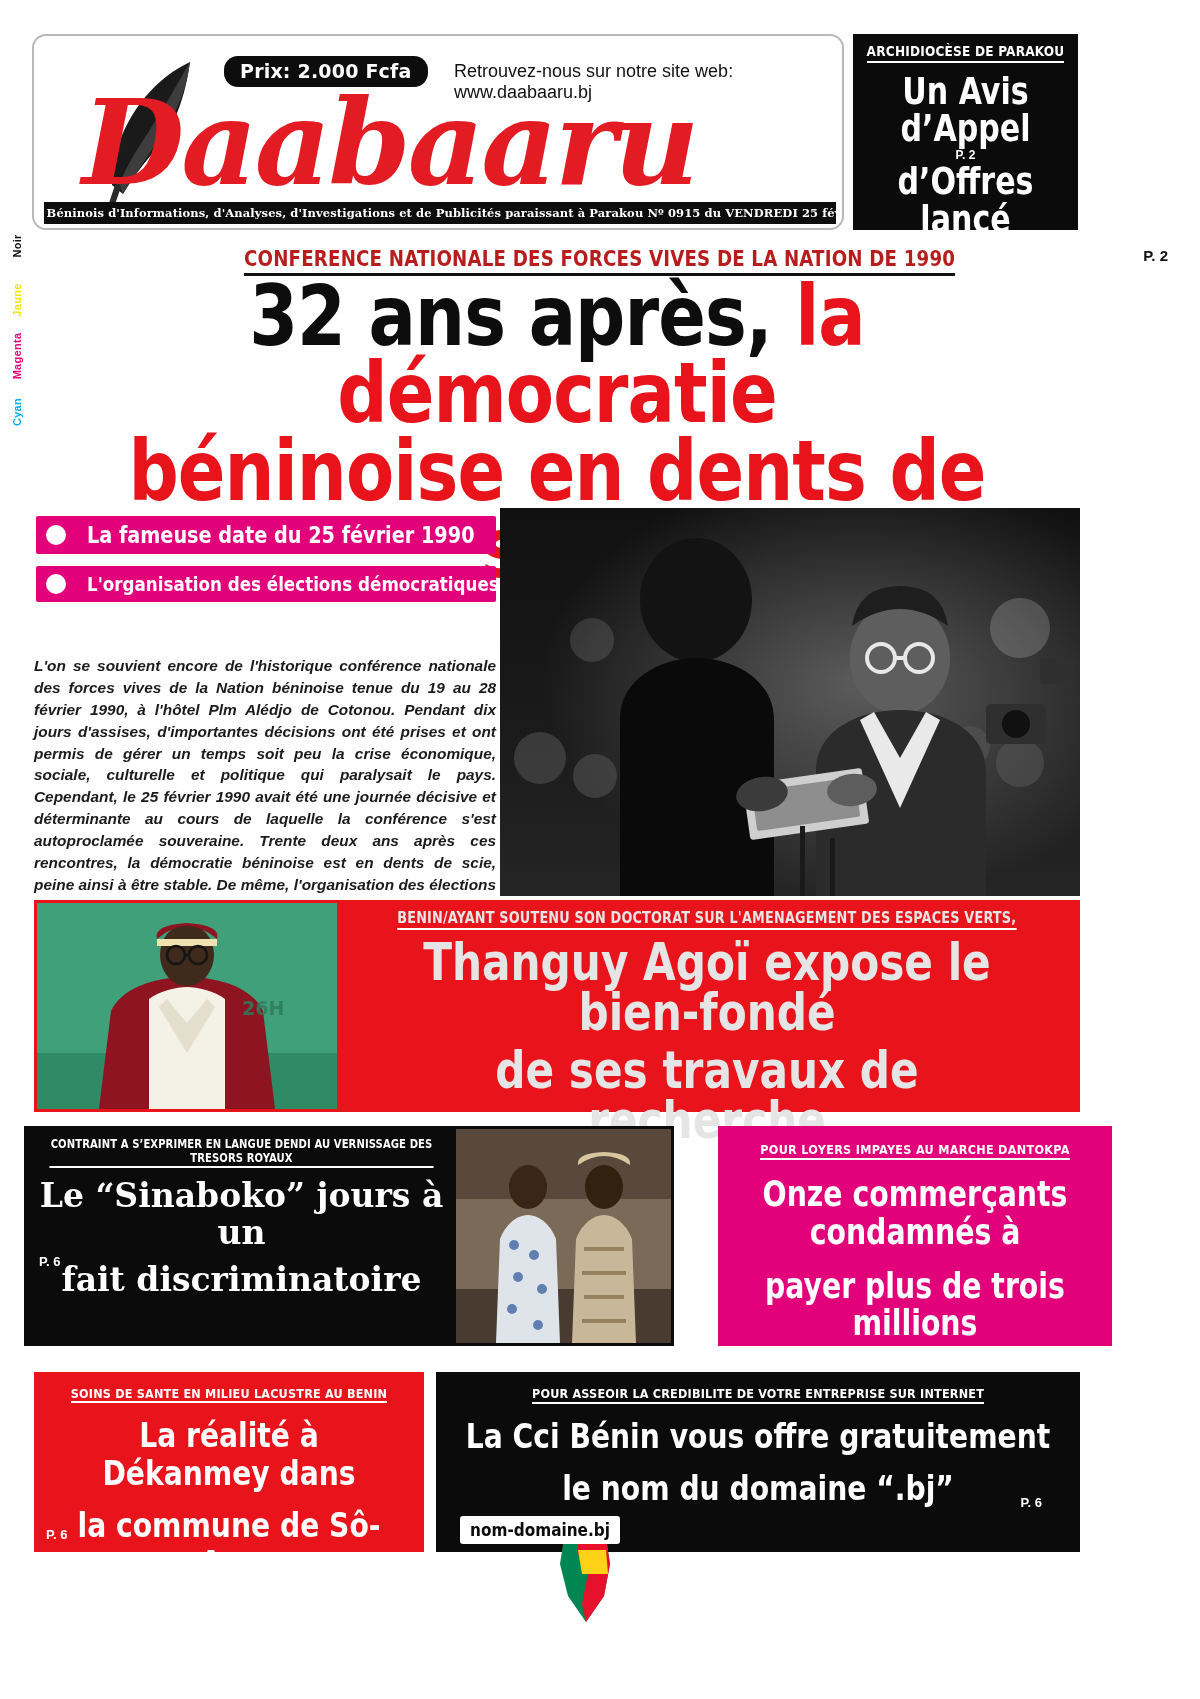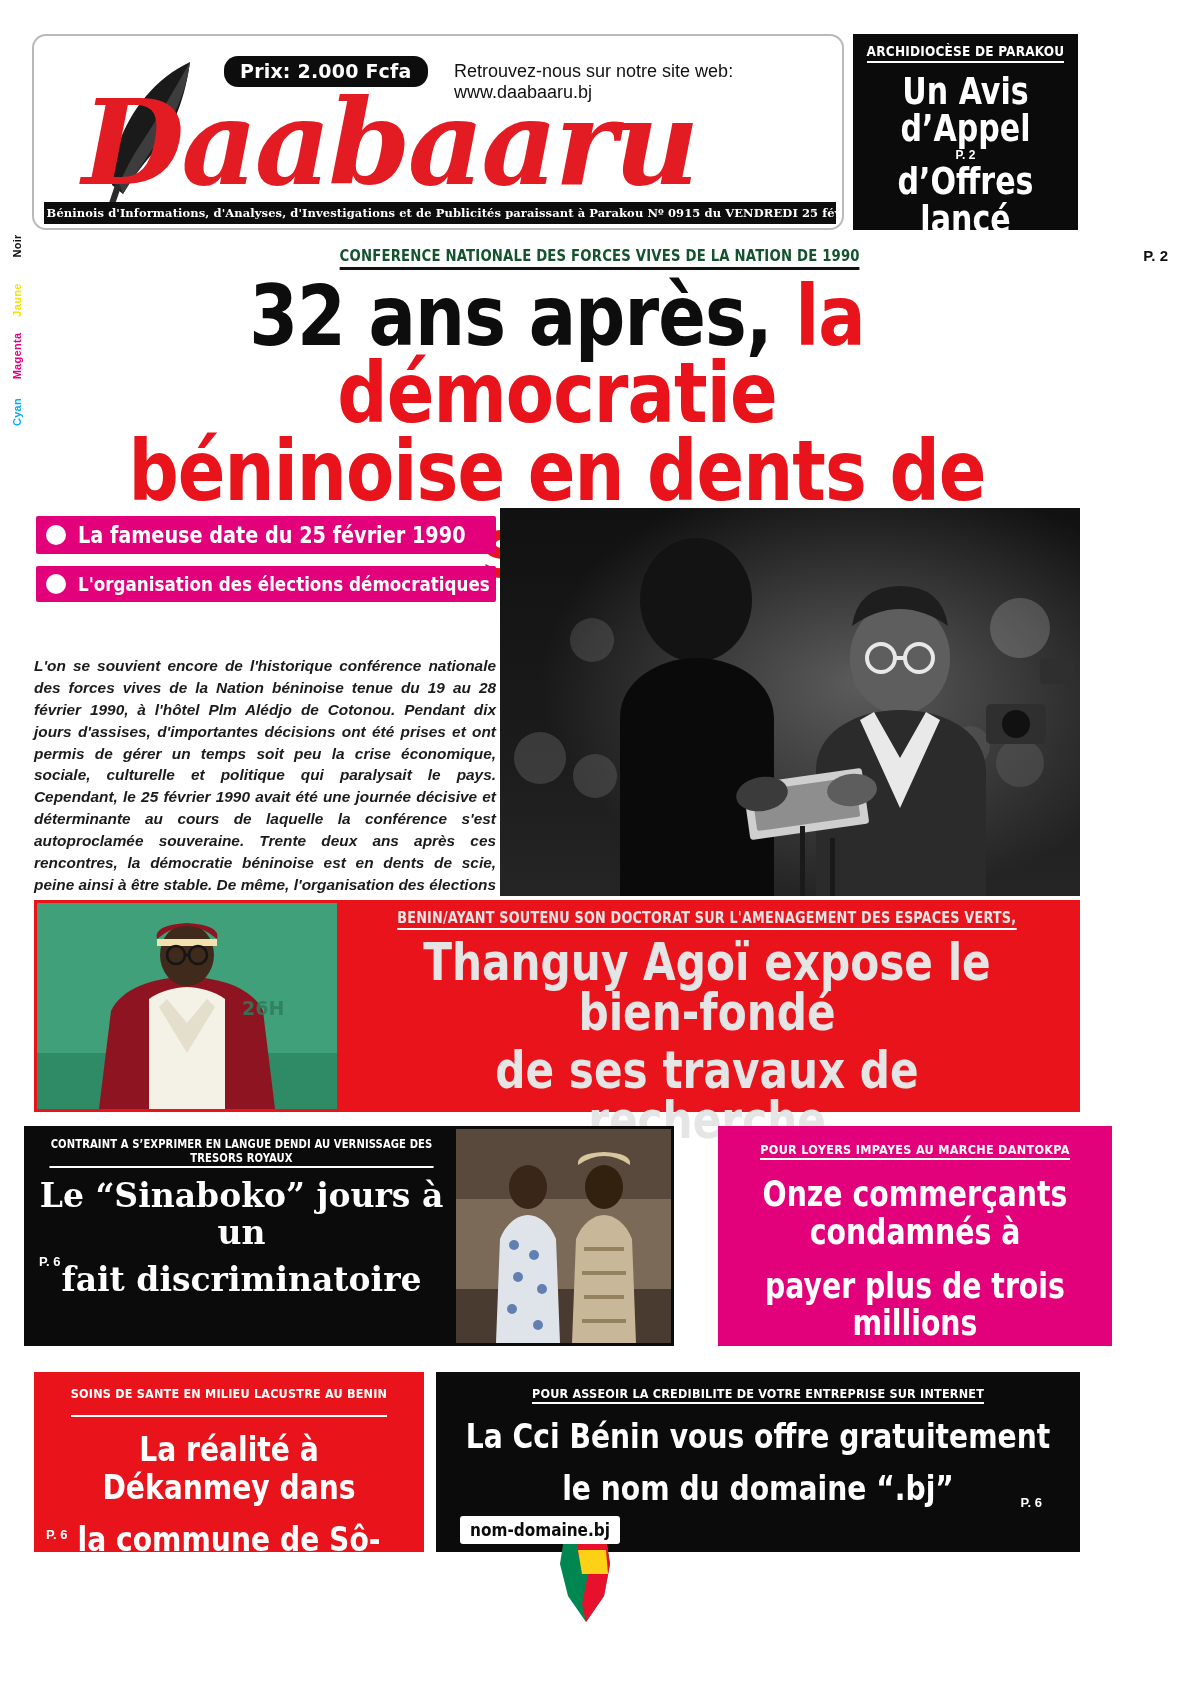--- a/index.html
+++ b/index.html
@@ -112,21 +112,21 @@
   .promo-tr .h2 {
     font-size: 38px; font-weight: bold; line-height: .98;
     font-family: "DejaVu Sans Condensed", "DejaVu Sans", sans-serif;
     transform: scaleX(.88); transform-origin: center;
   }
 
   
   .lead-kicker {
     position: absolute; left: 0; right: 0; top: 246px;
     text-align: center;
-    font-size: 16px; font-weight: bold; color: #14532d;
+    font-size: 22px; font-weight: bold; color: #b91c1c;
     letter-spacing: .2px;
     font-family: "DejaVu Sans Condensed", "DejaVu Sans", sans-serif;
   }
   .lead-kicker span {
     border-bottom: 3px solid #111; padding-bottom: 2px;
     display: inline-block;
     transform: scaleX(.92);
   }
   .lead-page {
     position: absolute; right: 32px; top: 247px;
@@ -144,20 +144,21 @@
   .lead-h1 .blk { color: #0d0d0d; }
   .lead-h1 .red { color: #E8131B; }
 
   
   .bullets { position: absolute; left: 36px; top: 516px; width: 460px; }
   .bullet-box {
     background: #E3007B; color: #fff;
     display: flex; align-items: center;
     padding: 6px 10px; margin-bottom: 12px;
     border-radius: 2px;
+    gap: 9px;
   }
   .bullet-dot {
     width: 20px; height: 20px; border-radius: 50%;
     background: #fff; flex: 0 0 auto; margin-right: 12px;
   }
   .bullet-text {
     font-size: 23px; font-weight: bold;
     font-family: "DejaVu Sans Condensed", "DejaVu Sans", sans-serif;
     transform: scaleX(.93); transform-origin: left center;
     white-space: nowrap;
@@ -270,21 +271,21 @@
 
   
   .dekanmey {
     position: absolute; left: 34px; top: 1372px;
     width: 390px; height: 180px;
     background: #E8131B; color: #fff;
     text-align: center; padding: 12px 8px 8px; position: absolute;
   }
   .dekanmey .kick {
     font-size: 12.5px; font-weight: bold; letter-spacing: .2px;
-    display: inline-block; border-bottom: 2px solid #fff; padding-bottom: 14px;
+    display: inline-block; border-bottom: 2px solid #fff; padding-bottom: 0;
     font-family: "DejaVu Sans Condensed", "DejaVu Sans", sans-serif;
   }
   .dekanmey .h {
     font-size: 33px; font-weight: bold; line-height: 1.15; margin-top: 14px;
     font-family: "DejaVu Sans Condensed", "DejaVu Sans", sans-serif;
     transform: scaleX(.95); transform-origin: center top;
   }
   .dekanmey .pg { position: absolute; left: 12px; bottom: 10px; font-size: 13px; font-weight: bold; }
 
   .ccibenin {

